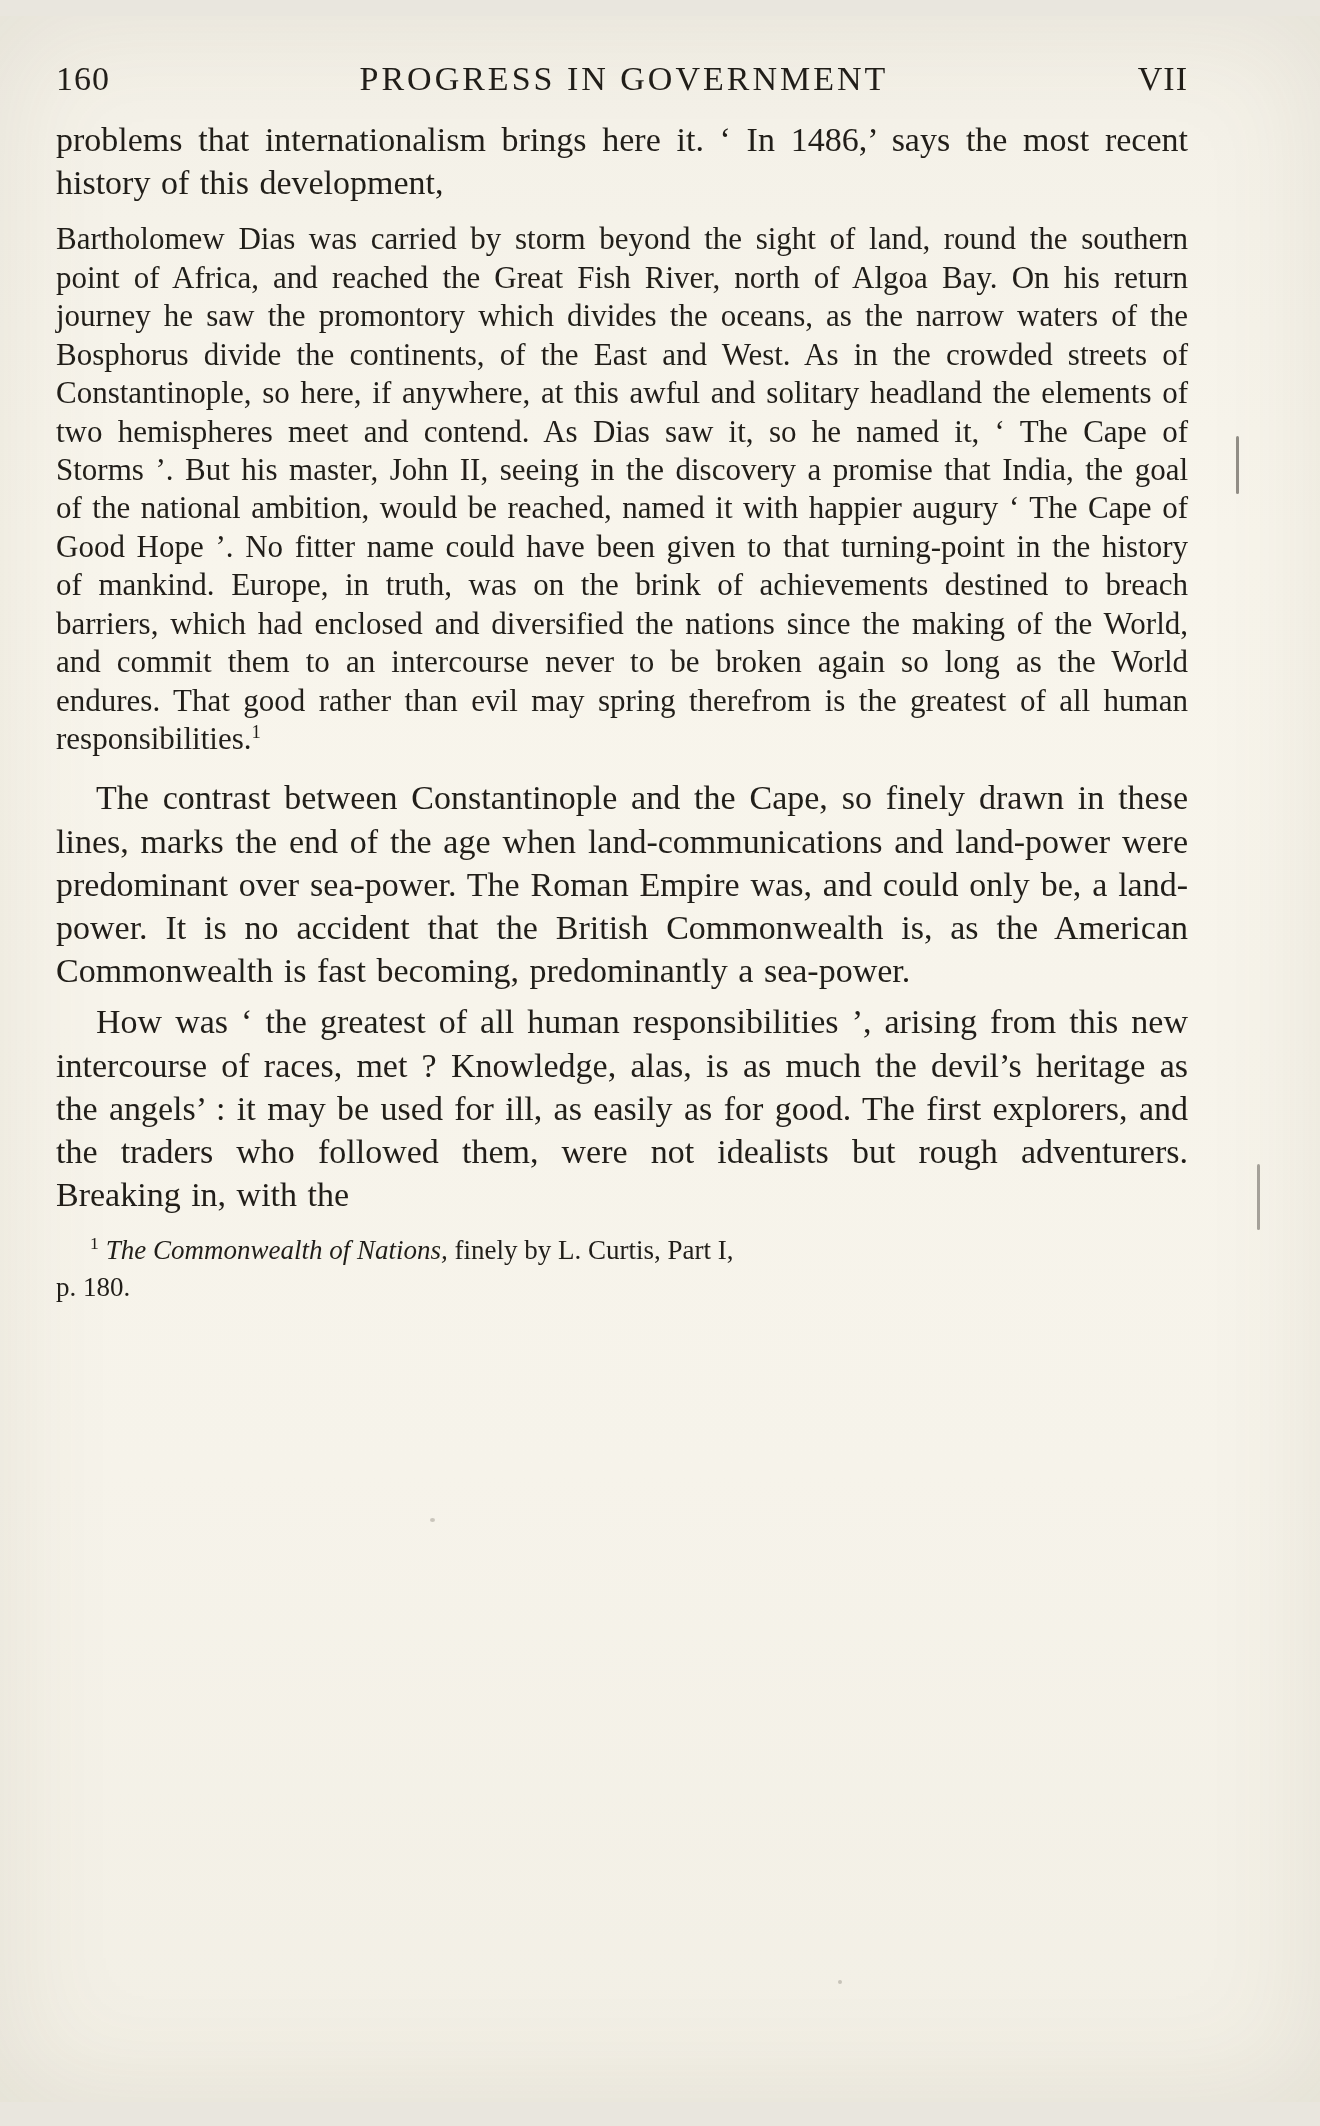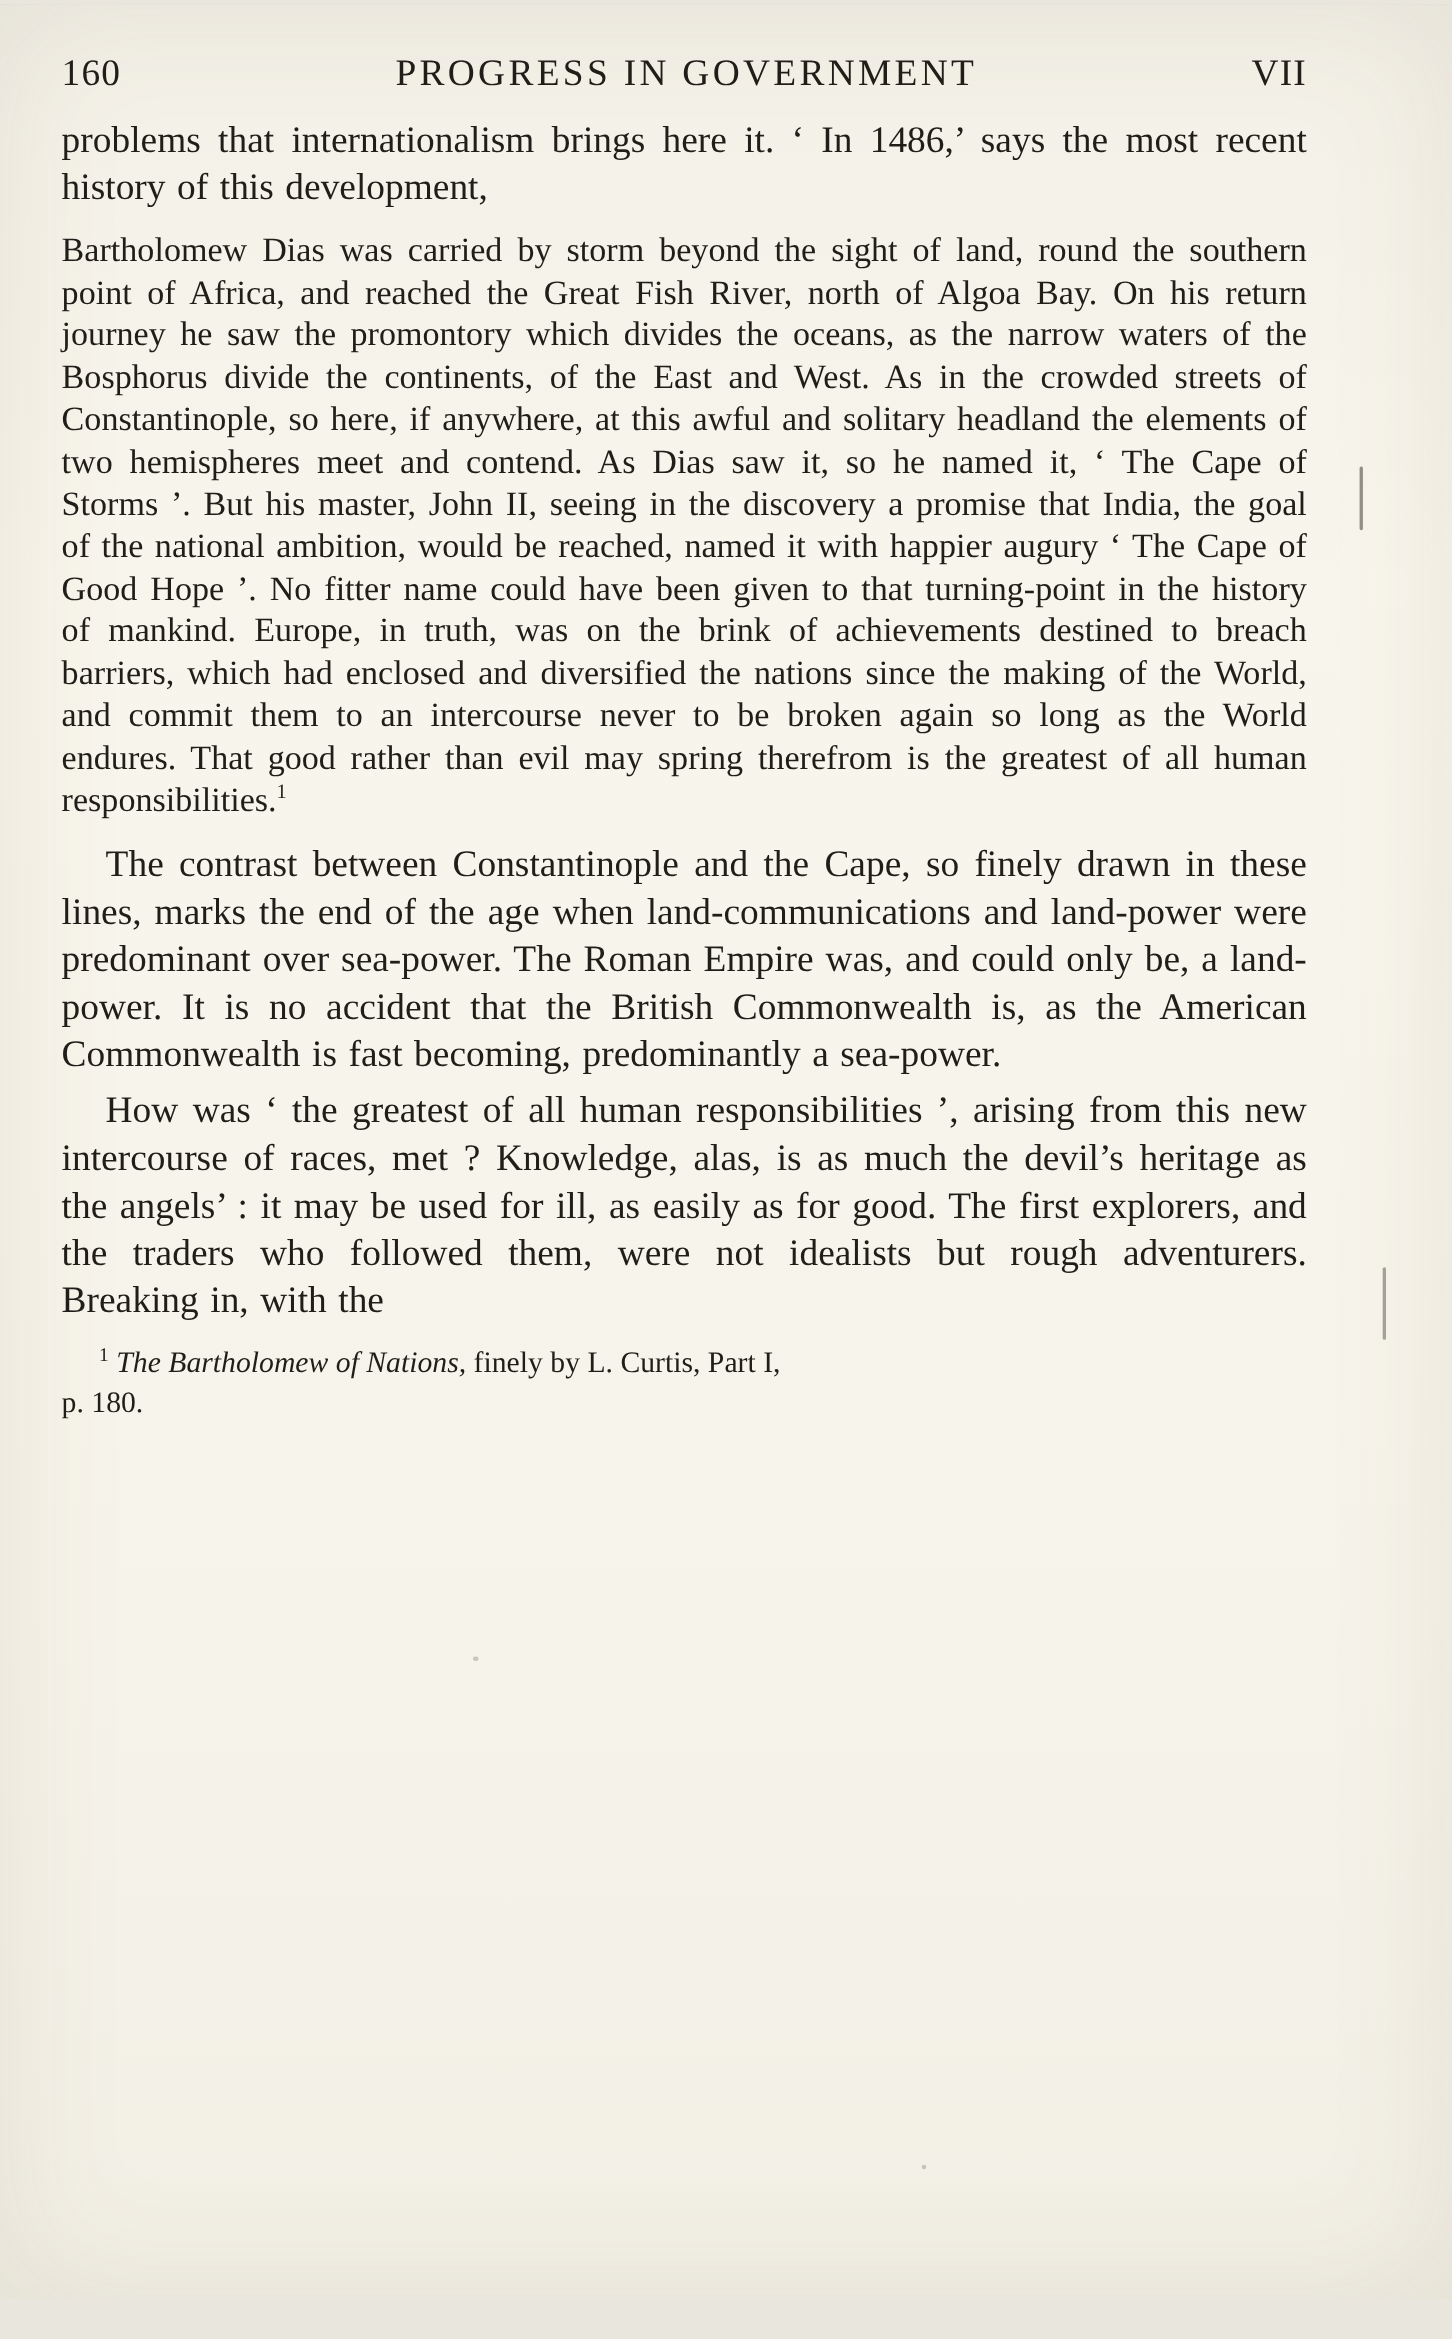--- a/index.html
+++ b/index.html
@@ -5,21 +5,21 @@
   html, body {
     margin: 0;
     padding: 0;
     background: #e9e6de;
   }
   .page {
     position: relative;
     width: 1320px;
     height: 2086px;
     box-sizing: border-box;
-    margin: 4px auto;
+    margin: 16px auto;
     background: linear-gradient(180deg, #f3f0e7 0%, #f8f5ec 25%, #f6f3ea 70%, #f2efe5 100%);
     box-shadow: inset 0 0 120px rgba(95, 84, 60, 0.10);
     padding: 44px 132px 0 56px;
     font-family: "Liberation Serif", "DejaVu Serif", serif;
     color: #211e19;
     overflow: hidden;
   }
 
   .running-head {
     display: flex;
@@ -105,18 +105,18 @@
 
     <p class="para no-indent">problems that internationalism brings here it.  ‘ In 1486,’ says the most recent history of this development,</p>
 
     <blockquote class="quote"><span>Bartholomew Dias was carried by storm beyond the sight of land, round the southern point of Africa, and reached the Great Fish River, north of Algoa Bay.  On his return journey he saw the promontory which divides the oceans, as the narrow waters of the Bosphorus divide the continents, of the East and West.  As in the crowded streets of Constantinople, so here, if anywhere, at this awful and solitary headland the elements of two hemispheres meet and contend.  As Dias saw it, so he named it, ‘ The Cape of Storms ’.  But his master, John II, seeing in the discovery a promise that India, the goal of the national ambition, would be reached, named it with happier augury ‘ The Cape of Good Hope ’.  No fitter name could have been given to that turning-point in the history of mankind.  Europe, in truth, was on the brink of achievements destined to breach barriers, which had enclosed and diversified the nations since the making of the World, and commit them to an intercourse never to be broken again so long as the World endures.  That good rather than evil may spring therefrom is the greatest of all human responsibilities.</span><sup class="fnref">1</sup></blockquote>
 
     <p class="para indent">The contrast between Constantinople and the Cape, so finely drawn in these lines, marks the end of the age when land-communications and land-power were predominant over sea-power.  The Roman Empire was, and could only be, a land-power.  It is no accident that the British Commonwealth is, as the American Commonwealth is fast becoming, predominantly a sea-power.</p>
 
     <p class="para indent">How was ‘ the greatest of all human responsibilities ’, arising from this new intercourse of races, met ?  Knowledge, alas, is as much the devil’s heritage as the angels’ : it may be used for ill, as easily as for good.  The first explorers, and the traders who followed them, were not idealists but rough adventurers.  Breaking in, with the</p>
 
     <div class="footnote">
-      <p class="fn-line1"><sup class="fnmark">1</sup><i>The Bartholomew of Nations,</i><span> finely by L. Curtis, Part I,</span></p>
+      <p class="fn-line1"><sup class="fnmark">1</sup><i>The Commonwealth of Nations,</i><span> finely by L. Curtis, Part I,</span></p>
       <p class="fn-line2">p. 180.</p>
     </div>
 
   </main>
 </div>
 
 </body></html>

